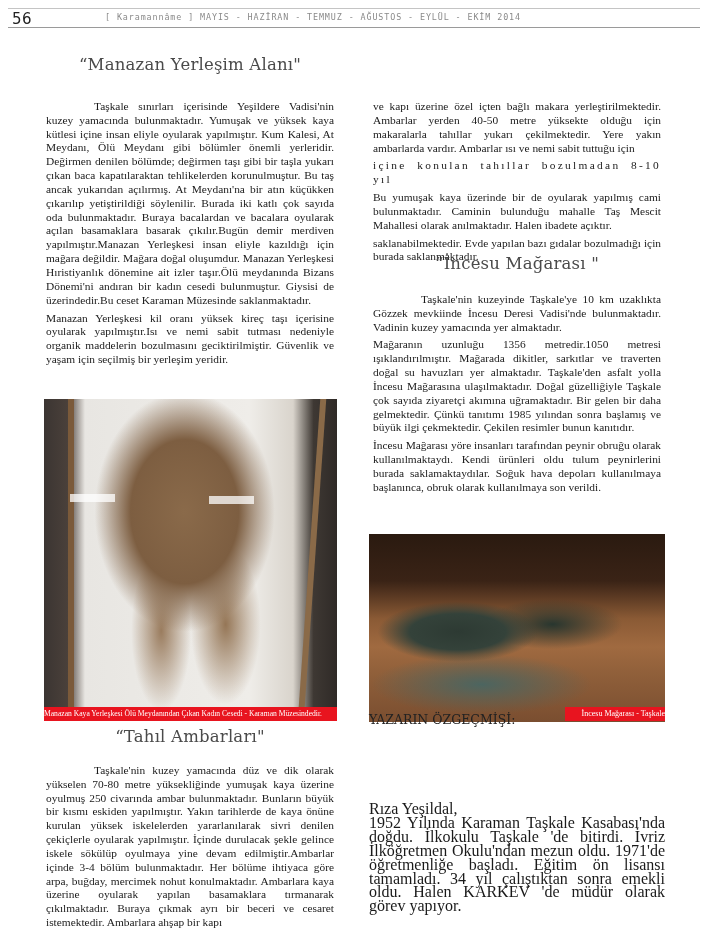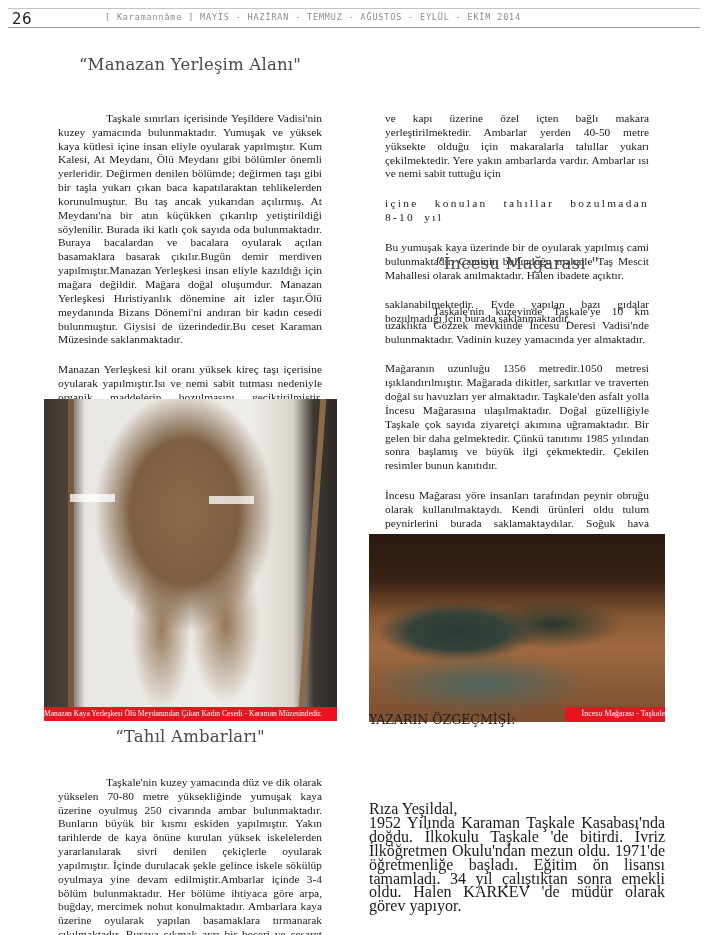--- a/index.html
+++ b/index.html
@@ -12,21 +12,21 @@
                    font-size: 15px; color: #222; letter-spacing: 0.5px; }
     .running-head { position: absolute; left: 105px; top: 12px; font-family: "DejaVu Sans Mono", "Liberation Mono", monospace;
                     font-size: 8.4px; color: #8a8a8a; letter-spacing: 0.9px; white-space: nowrap; }
 
     .col { position: absolute; font-family: "Liberation Serif", "DejaVu Serif", serif; font-size: 11.4px; line-height: 13.85px; }
     .col-left { left: 42px; width: 296px; }
     .col-right { left: 369px; width: 296px; }
 
     .section-title { font-family: "DejaVu Serif", "Liberation Serif", serif; font-size: 16.5px; color: #4a4a4a;
                      text-align: center; letter-spacing: 0.2px; font-weight: normal; margin: 0; }
-    .para { margin: 16px; text-align: justify; }
+    .para { margin: 4px; text-align: justify; }
     .para.indent { text-indent: 48px; }
     .para.spaced { letter-spacing: 2.3px; word-spacing: 4px; }
 
     .photo { position: absolute; overflow: hidden; }
     .photo-mummy { left: 44px; top: 399px; width: 293px; height: 322px;
       background:
         radial-gradient(ellipse 90px 120px at 48% 35%, #8a6a4a 0%, #7d5e41 60%, rgba(125,94,65,0) 100%),
         radial-gradient(ellipse 30px 80px at 40% 72%, #9a7c5e 0%, rgba(154,124,94,0) 100%),
         radial-gradient(ellipse 35px 80px at 62% 70%, #957656 0%, rgba(149,118,86,0) 100%),
         linear-gradient(90deg, #3b3532 0%, #4a403a 8%, #e8e6e2 14%, #efede9 70%, #d9d4cc 85%, #3e3833 92%, #2f2a27 100%);
@@ -52,21 +52,21 @@
     .bio-heading { position: absolute; left: 369px; top: 712px; font-family: "DejaVu Serif", "Liberation Serif", serif;
                    font-size: 12.5px; color: #222; }
     .bio { position: absolute; left: 369px; top: 802px; width: 296px; font-family: Liberation Serif, serif;
            font-size: 16px; line-height: 13.9px; }
     .bio p { margin: 0; }
   </style>
 </head>
 <body>
 
 <div class="header-line-top"></div>
-<div class="page-number">26</div>
+<div class="page-number">56</div>
 <div class="running-head">[ Karamannâme ]   MAYIS - HAZİRAN - TEMMUZ - AĞUSTOS - EYLÜL - EKİM  2014</div>
 <div class="header-line-bot"></div>
 
 <div class="col col-left" style="top:58px;">
   <h2 class="section-title">“Manazan Yerleşim Alanı"</h2>
   <div style="height:24px;"></div>
   <p class="para indent">Taşkale sınırları içerisinde Yeşildere Vadisi'nin kuzey yamacında bulunmaktadır. Yumuşak ve yüksek kaya kütlesi içine insan eliyle oyularak yapılmıştır. Kum Kalesi, At Meydanı, Ölü Meydanı gibi bölümler önemli yerleridir. Değirmen denilen bölümde; değirmen taşı gibi bir taşla yukarı çıkan baca kapatılaraktan tehlikelerden korunulmuştur. Bu taş ancak yukarıdan açılırmış. At Meydanı'na bir atın küçükken çıkarılıp yetiştirildiği söylenilir. Burada iki katlı çok sayıda oda bulunmaktadır. Buraya bacalardan ve bacalara oyularak açılan basamaklara basarak çıkılır.Bugün demir merdiven yapılmıştır.Manazan Yerleşkesi insan eliyle kazıldığı için mağara değildir. Mağara doğal oluşumdur. Manazan Yerleşkesi Hıristiyanlık dönemine ait izler taşır.Ölü meydanında Bizans Dönemi'ni andıran bir kadın cesedi bulunmuştur. Giysisi de üzerindedir.Bu ceset Karaman Müzesinde saklanmaktadır.</p>
   <p class="para">Manazan Yerleşkesi kil oranı yüksek kireç taşı içerisine oyularak yapılmıştır.Isı ve nemi sabit tutması nedeniyle organik maddelerin bozulmasını geciktirilmiştir. Güvenlik ve yaşam için seçilmiş bir yerleşim yeridir.</p>
 </div>
 

